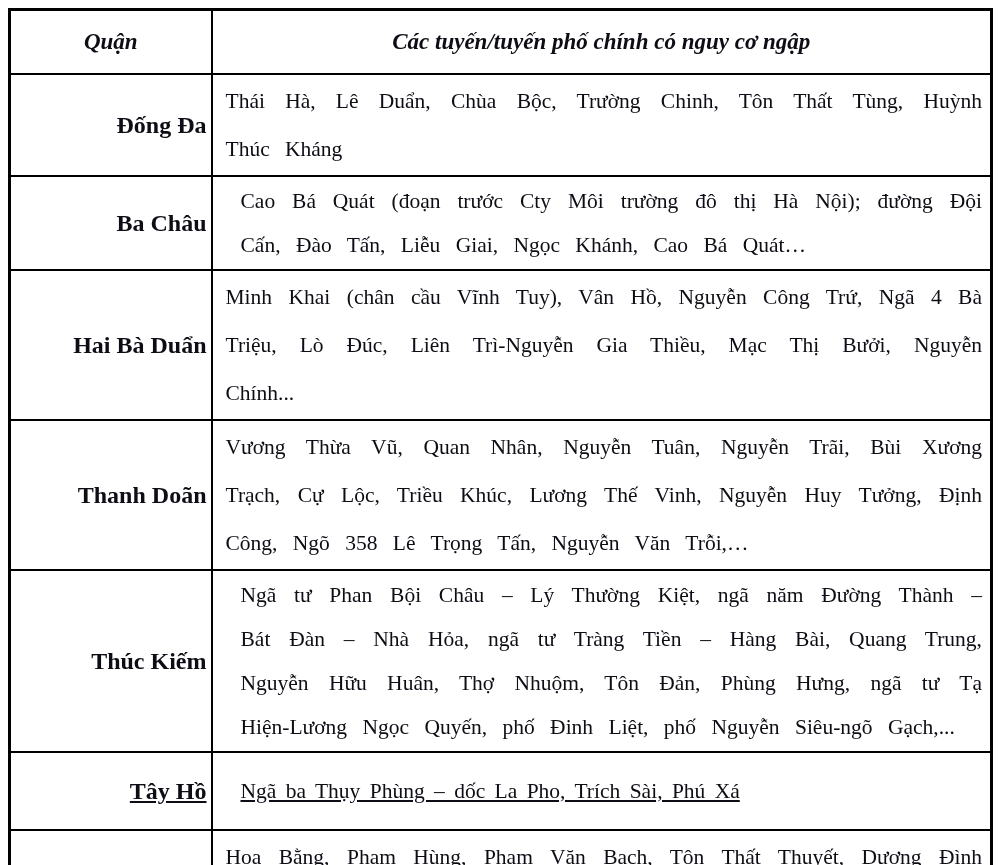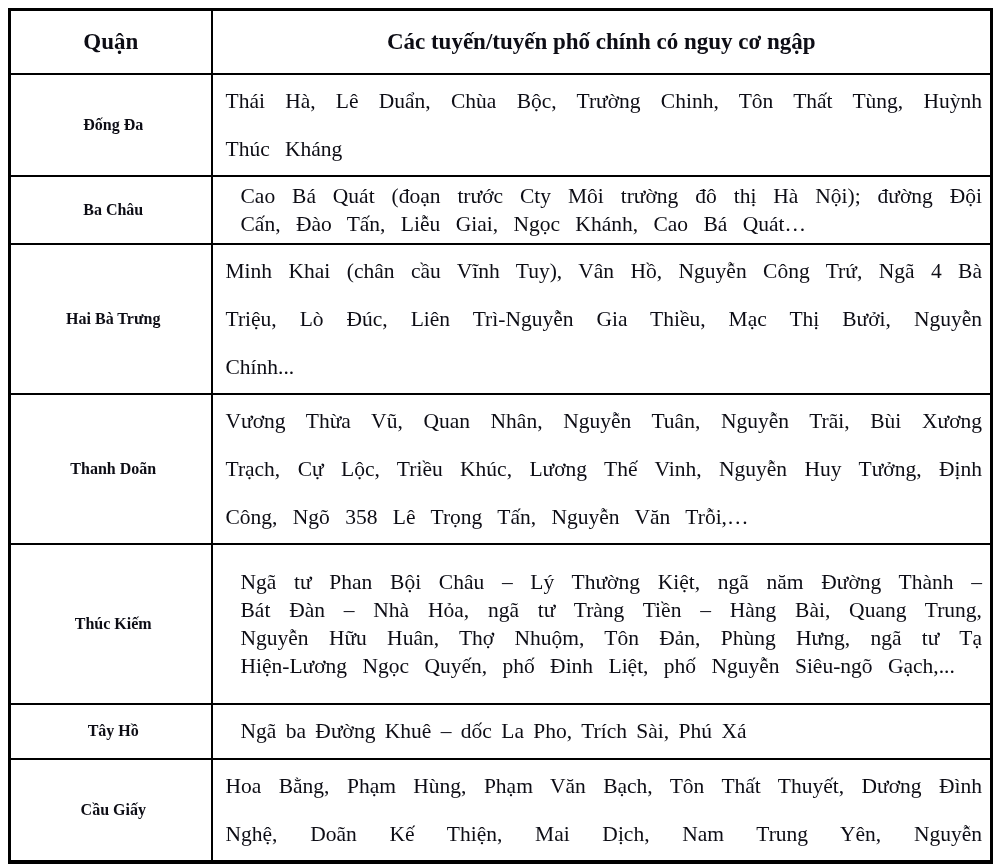--- a/index.html
+++ b/index.html
@@ -26,44 +26,45 @@
   }
   .flood-table th,.flood-table td{
     border:2px solid var(--border-color);
     overflow:hidden;
   }
   col.c-district{width:202px;}
   th{
     font-size:23px;font-weight:bold;
     text-align:center;vertical-align:middle;
     padding:4px 6px;
+    font-style:italic;
   }
   tr.r-head{height:64px;}
   td.district{
-    font-size:16px;font-weight:bold;
-    text-align:center;vertical-align:middle;
+    font-size:24px;font-weight:bold;
+    text-align:right;vertical-align:middle;
     padding:2px 4px 2px 9px;
     line-height:28px;
   }
   td.streets{
     font-size:21.5px;
     text-align:justify;vertical-align:middle;
     padding:2px 8px 2px 13px;
     word-spacing:10px;
   }
   tr.spacious td.streets{line-height:48px;}
-  tr.tight td.streets{line-height:28px;padding-left:28px;}
+  tr.tight td.streets{line-height:44px;padding-left:28px;}
   tr.single td.streets{word-spacing:4px;}
   td.streets.justify-last{text-align-last:justify;}
   tr.r-dong-da{height:99px;}
   tr.r-ba-dinh{height:68px;}
   tr.r-hai-ba-trung{height:146px;}
   tr.r-thanh-xuan{height:144px;}
   tr.r-hoan-kiem{height:160px;}
-  tr.r-tay-ho{height:55px;}
+  tr.r-tay-ho{height:78px;text-decoration:underline;}
   tr.r-cau-giay{height:94px;}
 </style>
 </head>
 <body>
 
 <div class="page">
   <table class="flood-table">
     <colgroup>
       <col class="c-district">
       <col class="c-streets">
@@ -77,34 +78,34 @@
     <tbody>
       <tr class="r-dong-da spacious">
         <td class="district">Đống Đa</td>
         <td class="streets">Thái Hà, Lê Duẩn, Chùa Bộc, Trường Chinh, Tôn Thất Tùng, Huỳnh Thúc Kháng</td>
       </tr>
       <tr class="r-ba-dinh tight">
         <td class="district">Ba Châu</td>
         <td class="streets">Cao Bá Quát (đoạn trước Cty Môi trường đô thị Hà Nội); đường Đội Cấn, Đào Tấn, Liễu Giai, Ngọc Khánh, Cao Bá Quát…</td>
       </tr>
       <tr class="r-hai-ba-trung spacious">
-        <td class="district">Hai Bà Trưng</td>
+        <td class="district">Hai Bà Duẩn</td>
         <td class="streets">Minh Khai (chân cầu Vĩnh Tuy), Vân Hồ, Nguyễn Công Trứ, Ngã 4 Bà Triệu, Lò Đúc, Liên Trì-Nguyễn Gia Thiều, Mạc Thị Bưởi, Nguyễn Chính...</td>
       </tr>
       <tr class="r-thanh-xuan spacious">
         <td class="district">Thanh Doãn</td>
         <td class="streets">Vương Thừa Vũ, Quan Nhân, Nguyễn Tuân, Nguyễn Trãi, Bùi Xương Trạch, Cự Lộc, Triều Khúc, Lương Thế Vinh, Nguyễn Huy Tưởng, Định Công, Ngõ 358 Lê Trọng Tấn, Nguyễn Văn Trỗi,…</td>
       </tr>
       <tr class="r-hoan-kiem tight">
         <td class="district">Thúc Kiếm</td>
         <td class="streets">Ngã tư Phan Bội Châu – Lý Thường Kiệt, ngã năm Đường Thành – Bát Đàn – Nhà Hỏa, ngã tư Tràng Tiền – Hàng Bài, Quang Trung, Nguyễn Hữu Huân, Thợ Nhuộm, Tôn Đản, Phùng Hưng, ngã tư Tạ Hiện-Lương Ngọc Quyến, phố Đinh Liệt, phố Nguyễn Siêu-ngõ Gạch,...</td>
       </tr>
       <tr class="r-tay-ho tight single">
         <td class="district">Tây Hồ</td>
-        <td class="streets">Ngã ba Đường Khuê – dốc La Pho, Trích Sài, Phú Xá</td>
+        <td class="streets">Ngã ba Thụy Phùng – dốc La Pho, Trích Sài, Phú Xá</td>
       </tr>
       <tr class="r-cau-giay spacious">
         <td class="district">Cầu Giấy</td>
         <td class="streets justify-last">Hoa Bằng, Phạm Hùng, Phạm Văn Bạch, Tôn Thất Thuyết, Dương Đình Nghệ, Doãn Kế Thiện, Mai Dịch, Nam Trung Yên, Nguyễn</td>
       </tr>
     </tbody>
   </table>
 </div>
 
 </body></html>

